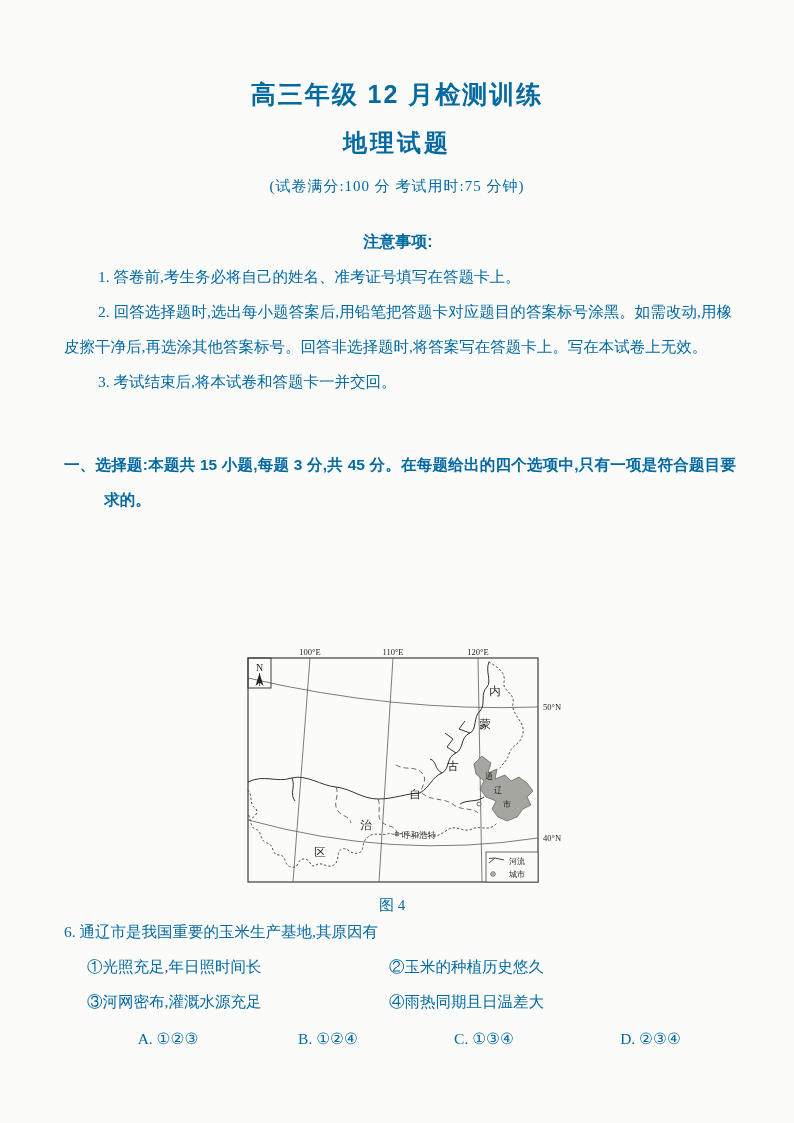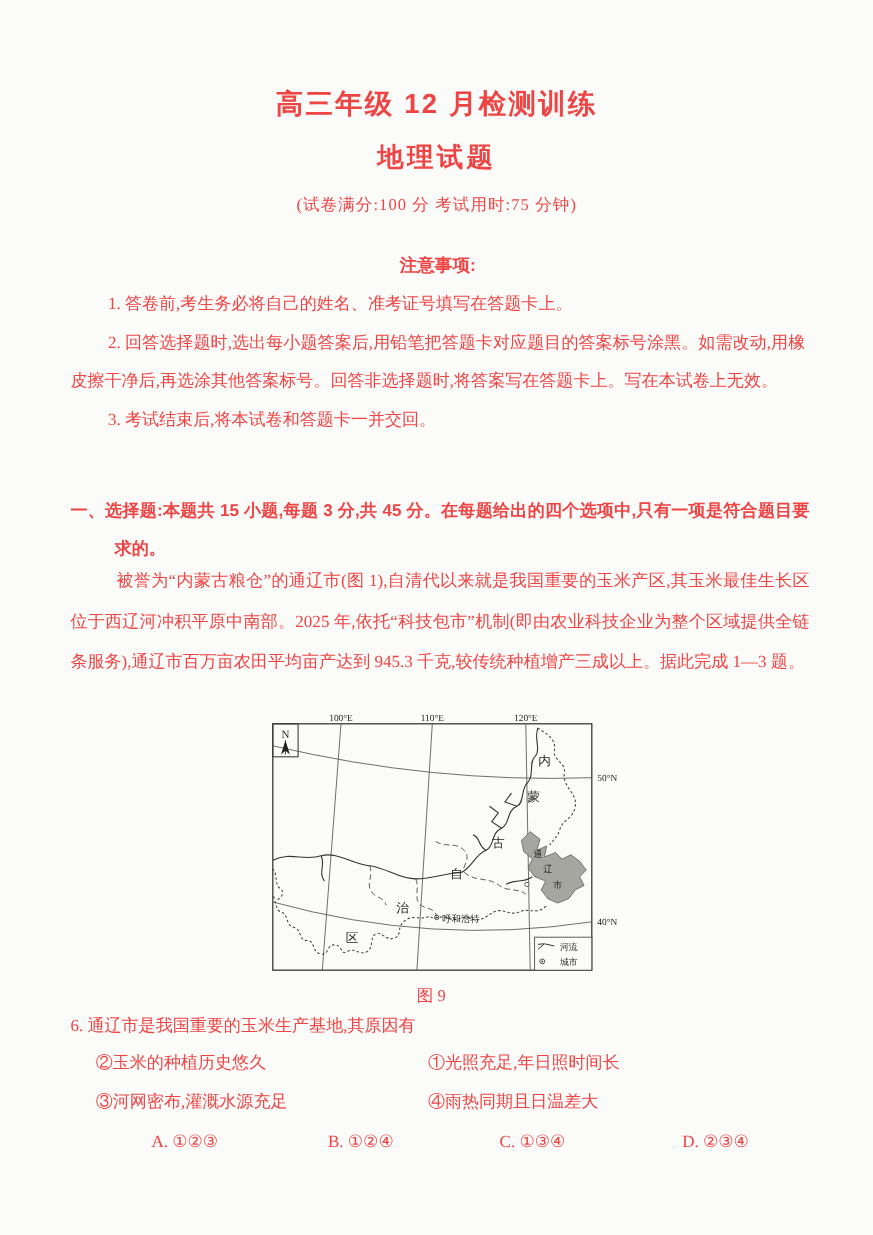--- a/index.html
+++ b/index.html
@@ -1,18 +1,18 @@
 <!DOCTYPE html>
 <html><head>
 <meta charset="utf-8">
 <style>
   html,body { margin:0; padding:0; background:#e9e9e7; }
   .page {
     position:relative; width:794px; height:1123px; margin:0 auto;
-    background:#fbfbf9; color:#ef4444; overflow:hidden;
+    background:#fbfbf9; color:#0369a1; overflow:hidden;
     font-family:"Liberation Serif", serif;
   }
   
   .hdr { position:absolute; top:78px; left:0; width:100%; text-align:center; }
   .hdr .t1 { font-family:"Liberation Sans", sans-serif; font-weight:700;
              font-size:25px; letter-spacing:2px; margin:0; }
   .hdr .t2 { font-family:"Liberation Sans", sans-serif; font-weight:700;
              font-size:24px; letter-spacing:3px; margin:16px 0 0 0; }
   .hdr .meta { font-size:15px; margin-top:18px; letter-spacing:1px; }
   
@@ -61,21 +61,20 @@
     <div class="nh">注意事项:</div>
     <p>1. 答卷前,考生务必将自己的姓名、准考证号填写在答题卡上。</p>
     <p>2. 回答选择题时,选出每小题答案后,用铅笔把答题卡对应题目的答案标号涂黑。如需改动,用橡皮擦干净后,再选涂其他答案标号。回答非选择题时,将答案写在答题卡上。写在本试卷上无效。</p>
     <p>3. 考试结束后,将本试卷和答题卡一并交回。</p>
   </section>
 
   <section class="sec1">
     <p>一、选择题:本题共 15 小题,每题 3 分,共 45 分。在每题给出的四个选项中,只有一项是符合题目要求的。</p>
   </section>
 
-  <p class="stimulus">被誉为“内蒙古粮仓”的通辽市(图 1),自清代以来就是我国重要的玉米产区,其玉米最佳生长区位于西辽河冲积平原中南部。2025 年,依托“科技包市”机制(即由农业科技企业为整个区域提供全链条服务),通辽市百万亩农田平均亩产达到 945.3 千克,较传统种植增产三成以上。据此完成 1—3 题。</p>
 
   <figure class="mapfig">
     <svg width="345" height="245" viewBox="0 0 345 245">
 
       <rect x="2" y="12" width="290" height="224" fill="none" stroke="#3c3c3c" stroke-width="1.2"></rect>
 
       <g stroke="#5a5a5a" stroke-width="0.8" fill="none">
         <path d="M64,12 L47,236"></path>
         <path d="M147,12 L133,236"></path>
         <path d="M232,12 L236,236"></path>
@@ -141,28 +140,28 @@
       <g>
         <rect x="240" y="206" width="52" height="30" fill="#fbfbf9" stroke="#474747" stroke-width="0.8"></rect>
         <path d="M243,217 L249,212 L258,214" fill="none" stroke="#333" stroke-width="0.9"></path>
         <path d="M243,212.5 L248.5,212" fill="none" stroke="#333" stroke-width="0.9"></path>
         <text x="263" y="218" font-size="8">河流</text>
         <circle cx="247" cy="228" r="2.2" fill="none" stroke="#333" stroke-width="0.8"></circle>
         <circle cx="247" cy="228" r="0.8" fill="#333"></circle>
         <text x="263" y="231" font-size="8">城市</text>
       </g>
     </svg>
-    <figcaption>图 9</figcaption>
+    <figcaption>图 4</figcaption>
   </figure>
 
   <section class="q1">
     <p class="stem">6. 通辽市是我国重要的玉米生产基地,其原因有</p>
     <div class="optgrid">
+      <span>①光照充足,年日照时间长</span>
       <span>②玉米的种植历史悠久</span>
-      <span>①光照充足,年日照时间长</span>
       <span>③河网密布,灌溉水源充足</span>
       <span>④雨热同期且日温差大</span>
     </div>
     <div class="choices">
       <span>A. ①②③</span>
       <span>B. ①②④</span>
       <span>C. ①③④</span>
       <span>D. ②③④</span>
     </div>
   </section>

